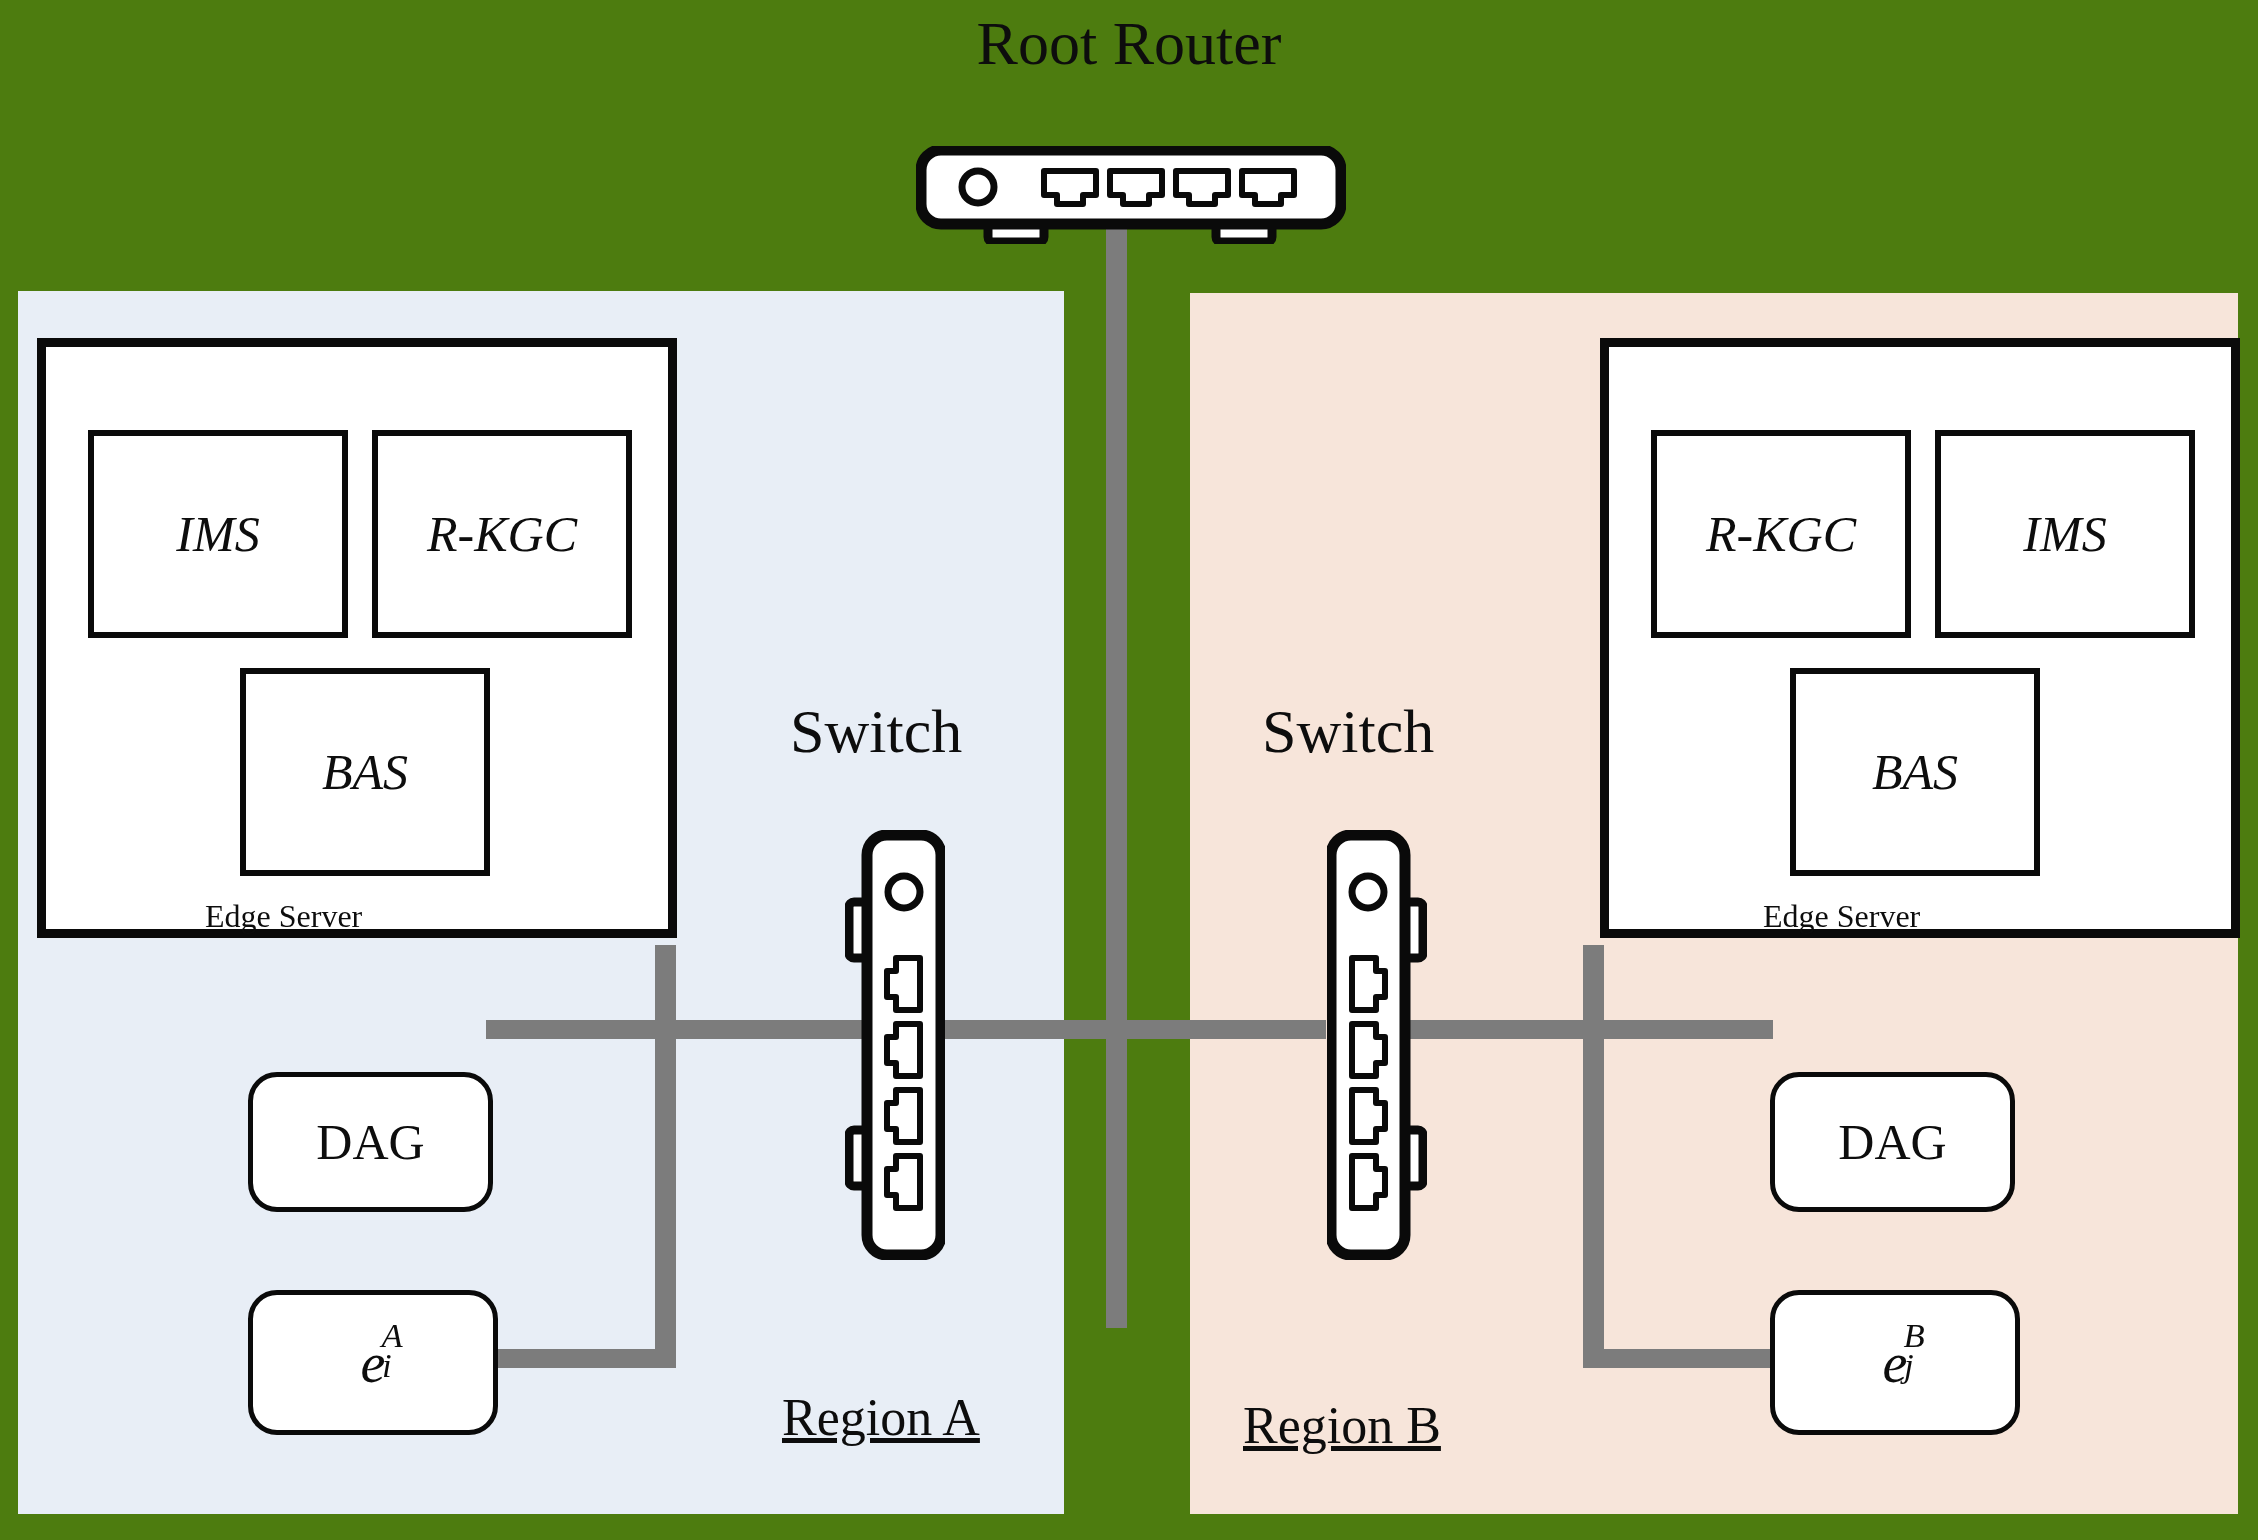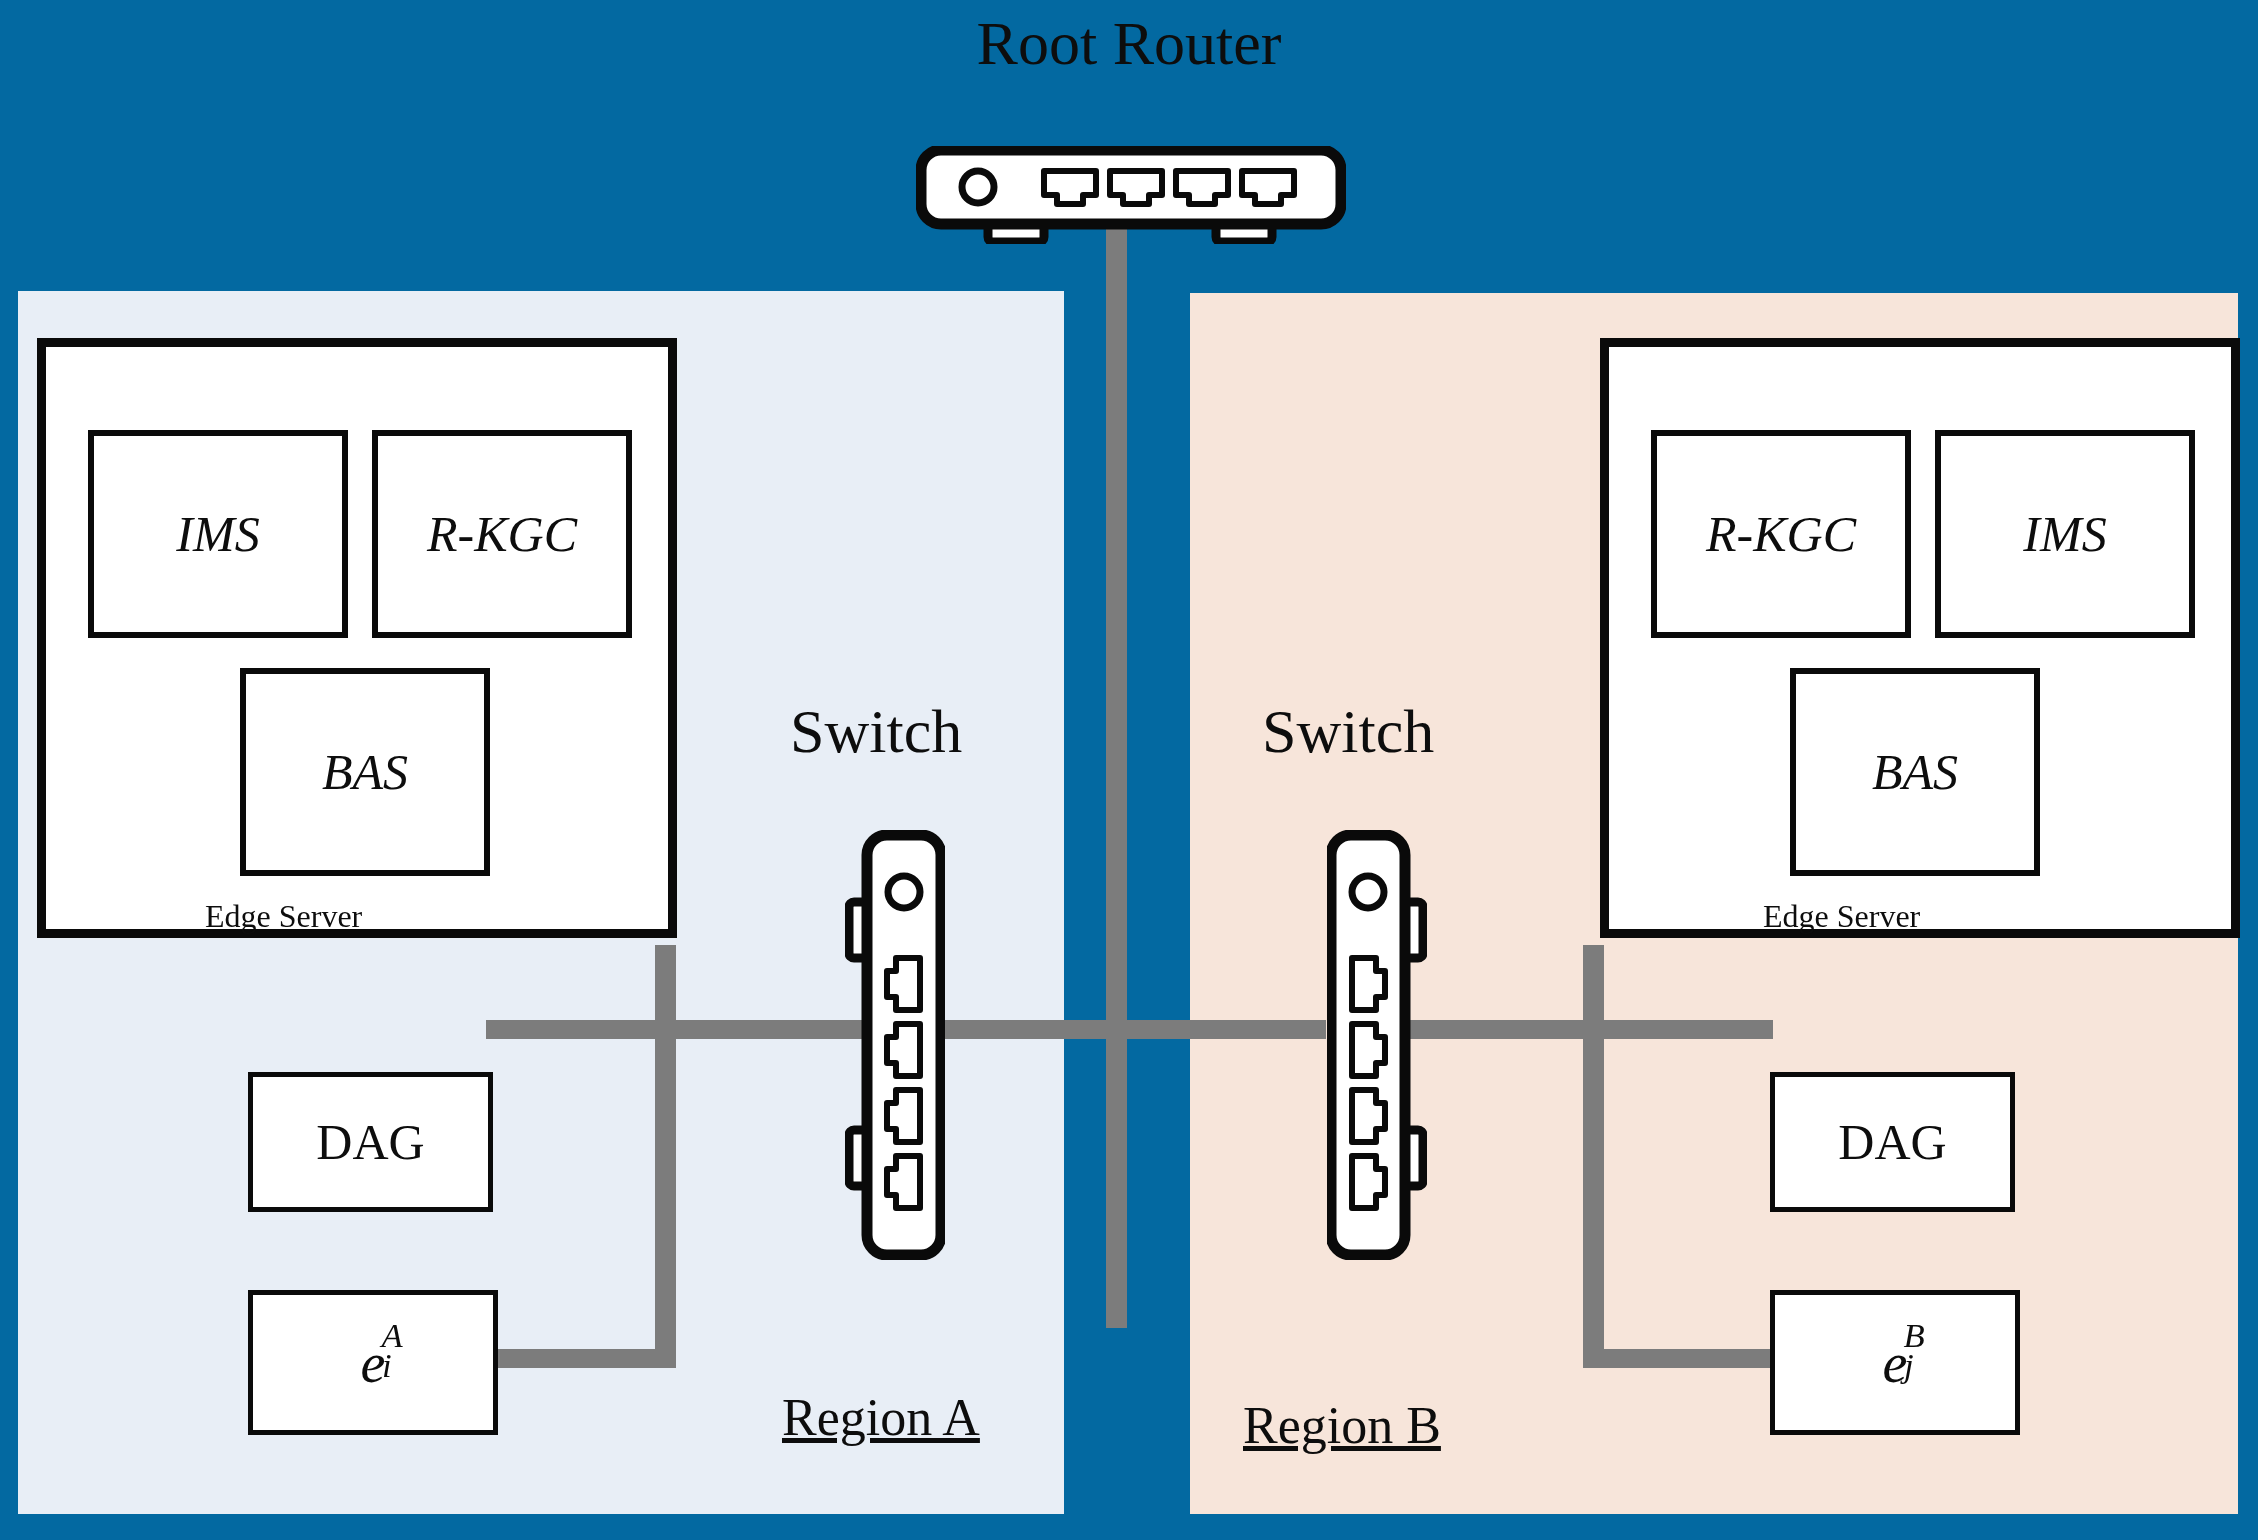--- a/index.html
+++ b/index.html
@@ -4,21 +4,21 @@
 <style>
   html, body {
     margin: 0;
     padding: 0;
     background: #ffffff;
   }
   #stage {
     position: relative;
     width: 2258px;
     height: 1540px;
-    background: #0369a1;
+    background: #4d7c0f;
     overflow: hidden;
     font-family: "Liberation Serif", "DejaVu Serif", serif;
   }
 
   
   .region-panel {
     position: absolute;
     z-index: 1;
   }
   #region-a-panel {
@@ -77,21 +77,21 @@
     justify-content: center;
     color: #0d0d0d;
     line-height: 1;
   }
   .server-box {
     border-width: 9px;
     display: block;
     z-index: 4;
   }
   .module-box { font-size: 50px; border-width: 6px; font-style: italic; }
-  .node-box   { font-size: 50px; border-width: 5px; }
+  .node-box   { font-size: 50px; border-width: 5px; border-radius: 29px; }
   .server-caption {
     position: absolute;
     font-size: 32px;
     color: #0d0d0d;
     white-space: nowrap;
     line-height: 1;
     z-index: 6;
   }
 
   

